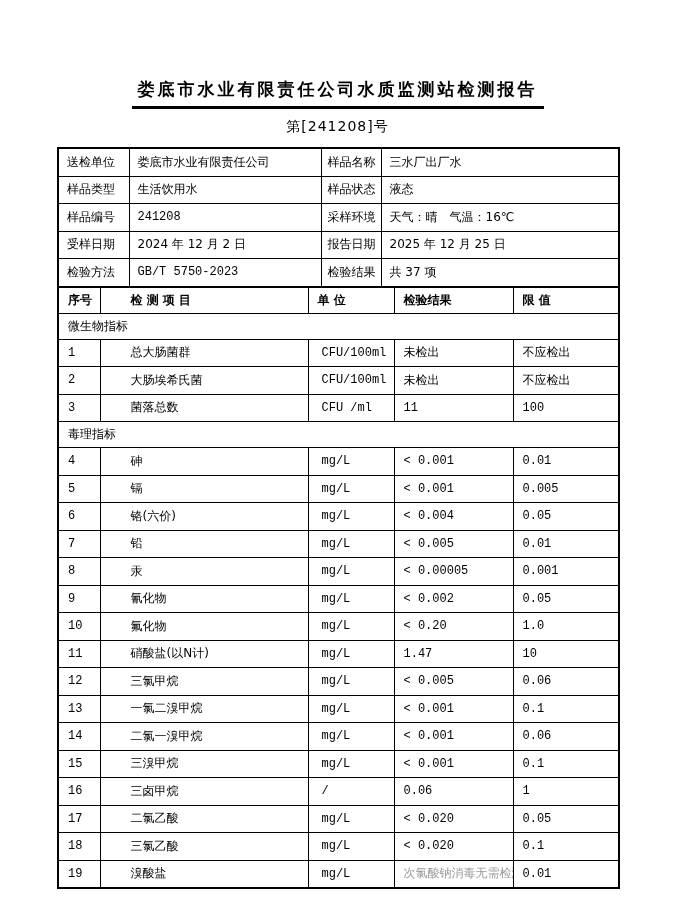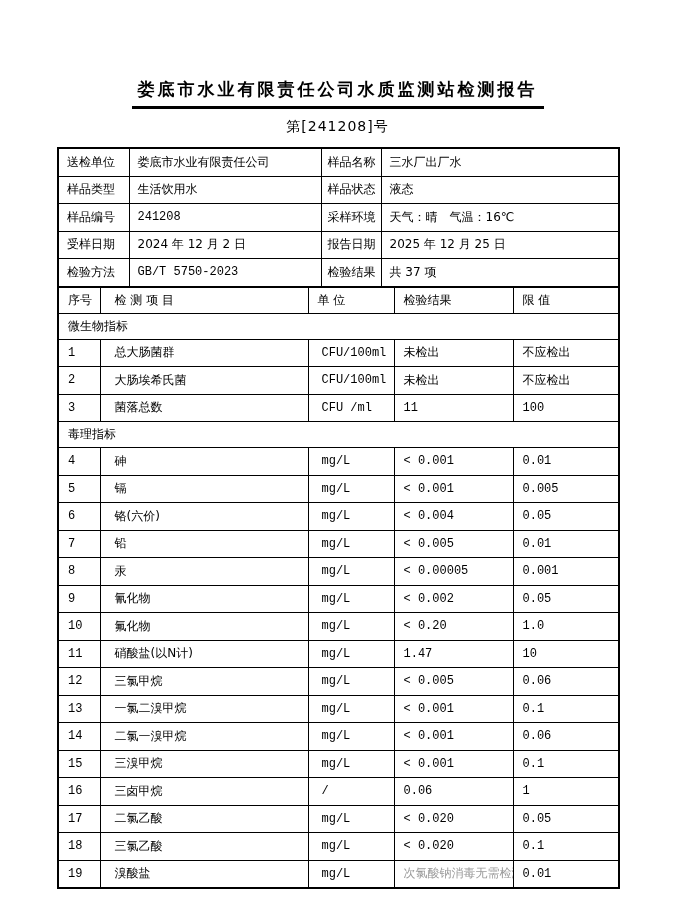--- a/index.html
+++ b/index.html
@@ -61,25 +61,25 @@
   }
   .main-table th, .main-table td {
     border: 1px solid #000;
     font-size: 12px;
     font-weight: normal;
     text-align: left;
     padding: 0 2px 0 9px;
     overflow: hidden;
     white-space: nowrap;
   }
-  .main-table th { height: 25px; }
+  .main-table th { height: 25px; font-weight: bold; }
   .main-table td { height: 26.5px; }
   .main-table td.section-cell { height: 25px; }
   .main-table td.item-cell,
-  .main-table th.item-head { padding-left: 14px; margin-left: 20px; }
+  .main-table th.item-head { padding-left: 30px; margin-left: 20px; }
   .main-table td.unit-cell { padding-left: 13px; }
   .mono {
     font-family: "Liberation Mono", "DejaVu Sans Mono", monospace;
     font-size: 12px;
   }
   .muted {
     color: #9a9a9a;
     font-size: 10.5px;
   }
   .page-footer {

